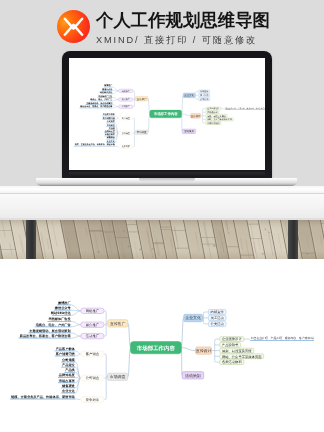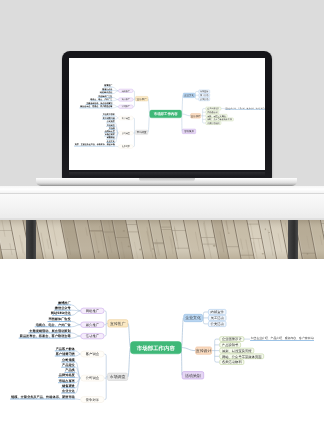--- a/index.html
+++ b/index.html
@@ -53,20 +53,30 @@
   
   .mm-big{position:absolute;left:2px;top:286px;width:312px;height:125px;}
   .mm-small{position:absolute;left:0px;top:0px;width:196px;height:112px;}
   .mm svg{display:block;}
 </style>
 </head>
 <body>
 
 <div class="page">
   <div class="top">
+    <div class="hdr">
+      <div class="logo">
+        <svg width="33" height="33" viewBox="0 0 33 33">
+          <path d="M7.8 8.8 L16.5 18.6 L25.2 8.8" fill="none" stroke="#ffffff" stroke-width="2.45" stroke-linecap="round" stroke-linejoin="round"></path>
+          <path d="M7.8 24.7 L16.5 14.9 L25.2 24.7" fill="none" stroke="#ffffff" stroke-width="2.45" stroke-linecap="round" stroke-linejoin="round"></path>
+        </svg>
+      </div>
+      <div class="ttl">个人工作规划思维导图</div>
+      <div class="sub">XMIND/ 直接打印 / 可随意修改</div>
+    </div>
 
     <div class="lap-lid">
       <div class="lap-screen">
         <div class="mm mm-small" id="mm-small">
             <svg width="196" height="79" style="margin-top:17px" viewBox="0 0 312 125" font-family="DejaVu Sans, sans-serif">
               <text x="68.7" y="17.8" font-size="3.2" fill="#141414" text-anchor="end" font-weight="600">微博推广</text>
               <line x1="55.1" y1="18.9" x2="69.3" y2="18.9" stroke="#5a9bd5" stroke-width="0.62"></line>
               <path d="M69.5 18.9C74.1 18.9 74.1 24.8 78.7 24.8" fill="none" stroke="#9fb9d4" stroke-width="0.5"></path>
               <text x="68.7" y="23.0" font-size="3.2" fill="#141414" text-anchor="end" font-weight="600">微信公众号</text>
               <line x1="51.9" y1="24.2" x2="69.3" y2="24.2" stroke="#5a9bd5" stroke-width="0.62"></line>

